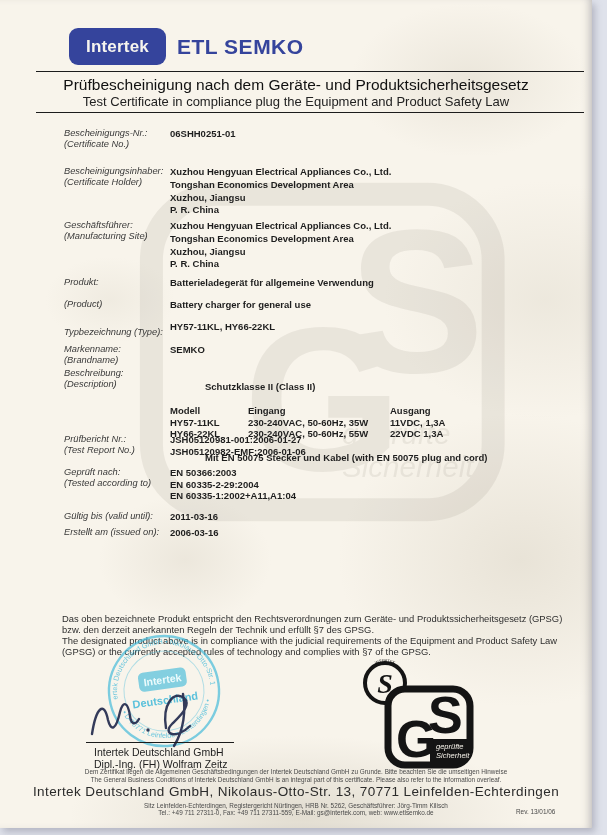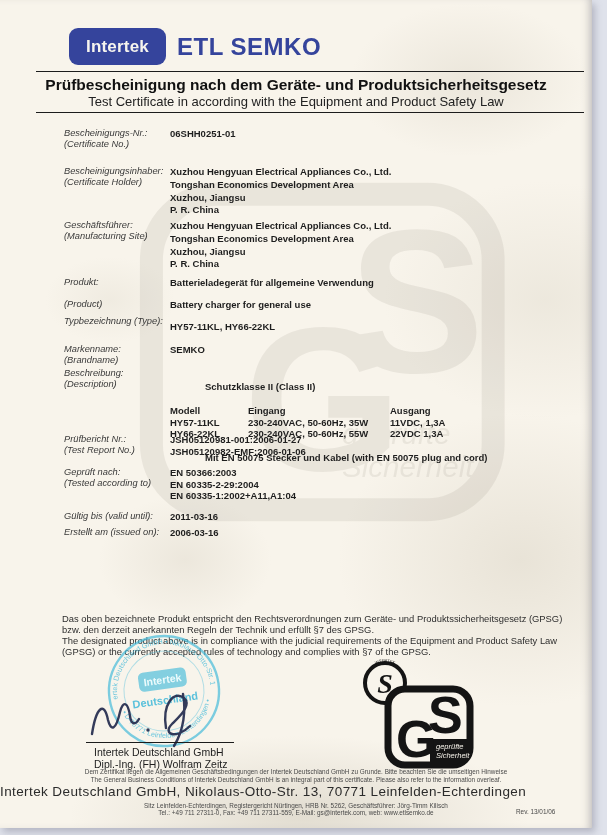--- a/index.html
+++ b/index.html
@@ -20,24 +20,24 @@
       #f8f4eb;
     box-shadow: inset -7px 0 9px -5px rgba(110,110,125,.45), 3px 4px 7px rgba(100,100,120,.35);
   }
   
   .logo-row{position:absolute;left:69px;top:28px;display:flex;align-items:center;}
   .logo-box{
     display:flex;align-items:center;justify-content:center;
     width:97px;height:37px;border-radius:9px;background:#35449c;
     color:#f6f4ee;font-size:17px;font-weight:bold;letter-spacing:.2px;
   }
-  .wordmark{margin-left:11px;color:#35449c;font-size:24px;font-weight:bold;letter-spacing:.5px;}
+  .wordmark{margin-left:11px;color:#35449c;font-size:21px;font-weight:bold;letter-spacing:.5px;}
   .rule{position:absolute;left:36px;width:548px;border-top:1.6px solid #1c1c1c;}
   .title-de{position:absolute;left:0;top:76px;width:592px;text-align:center;
-    font-size:15.5px;font-weight:bold;color:#111;}
+    font-size:15.5px;font-weight:normal;color:#111;}
   .title-en{position:absolute;left:0;top:94px;width:592px;text-align:center;
     font-size:13px;color:#222;}
   
   .lbl{position:absolute;left:64px;width:104px;font-size:9.3px;font-style:italic;
     color:#3a3a3a;line-height:11px;white-space:pre-line;}
   .val{position:absolute;left:170px;font-size:9.5px;font-weight:bold;color:#1e1e1e;
     line-height:12.8px;white-space:pre-line;}
   .desc-grid{display:grid;grid-template-columns:62px 126px auto;column-gap:16px;
     line-height:11.5px;white-space:nowrap;}
   .note-line{line-height:11.5px;margin-left:35px;}
@@ -48,21 +48,21 @@
   .stamp{position:absolute;left:103px;top:630px;width:122px;height:122px;transform:rotate(-8deg);opacity:.85;}
   .sig{position:absolute;left:80px;top:684px;width:165px;height:64px;}
   .sig-line{position:absolute;left:86px;top:742px;width:148px;border-top:1.6px solid #1c1c1c;}
   .signer1{position:absolute;left:94px;top:746px;font-size:10.5px;color:#1e1e1e;}
   .signer2{position:absolute;left:94px;top:758px;font-size:10.5px;color:#1e1e1e;}
   
   .gsmark{position:absolute;left:352px;top:653px;width:122px;height:118px;}
   .watermark{position:absolute;left:115px;top:168px;width:408px;height:368px;opacity:.10;}
   
   .foot-small{position:absolute;left:0;width:592px;text-align:center;font-size:6.4px;color:#4a4a4a;}
-  .foot-address{position:absolute;left:0;top:784px;width:592px;
+  .foot-address{position:absolute;left:0;top:784px;width:592px;text-align:center;
     font-size:13.5px;letter-spacing:.4px;color:#2b2b2b;}
   .foot-rev{position:absolute;left:516px;top:808px;font-size:6.4px;color:#4a4a4a;}
 </style>
 </head>
 <body>
 
 <div class="paper">
 
   <svg class="watermark" viewBox="0 0 122 112" aria-hidden="true">
     <rect x="10" y="8" width="104" height="96" rx="20" fill="none" stroke="#6f675a" stroke-width="7"></rect>
@@ -74,21 +74,21 @@
 
   <div class="logo-row">
     <span class="logo-box">
       <span>Intertek</span>
     </span>
     <span class="wordmark">ETL SEMKO</span>
   </div>
 
   <div class="rule" style="top:71px"></div>
   <div class="title-de">Prüfbescheinigung nach dem Geräte- und Produktsicherheitsgesetz</div>
-  <div class="title-en">Test Certificate in according with the Equipment and Product Safety Law</div>
+  <div class="title-en">Test Certificate in compliance plug the Equipment and Product Safety Law</div>
   <div class="rule" style="top:112px"></div>
 
   <div class="lbl" style="top:128px">Bescheinigungs-Nr.:
 (Certificate No.)</div>
   <div class="val" style="top:128px">06SHH0251-01</div>
 
   <div class="lbl" style="top:166px">Bescheinigungsinhaber:
 (Certificate Holder)</div>
   <div class="val" style="top:166px">Xuzhou Hengyuan Electrical Appliances Co., Ltd.
 Tongshan Economics Development Area
@@ -101,21 +101,21 @@
 Tongshan Economics Development Area
 Xuzhou, Jiangsu
 P. R. China</div>
 
   <div class="lbl" style="top:277px">Produkt:</div>
   <div class="val" style="top:277px">Batterieladegerät für allgemeine Verwendung</div>
 
   <div class="lbl" style="top:299px">(Product)</div>
   <div class="val" style="top:299px">Battery charger for general use</div>
 
-  <div class="lbl" style="top:316px">Typbezeichnung (Type):</div>
+  <div class="lbl" style="top:327px">Typbezeichnung (Type):</div>
   <div class="val" style="top:321px">HY57-11KL, HY66-22KL</div>
 
   <div class="lbl" style="top:344px">Markenname:
 (Brandname)</div>
   <div class="val" style="top:344px">SEMKO</div>
 
   <div class="lbl" style="top:368px">Beschreibung:
 (Description)</div>
   <div class="val" style="top:368px">
     <div class="note-line">Schutzklasse II (Class II)</div>

